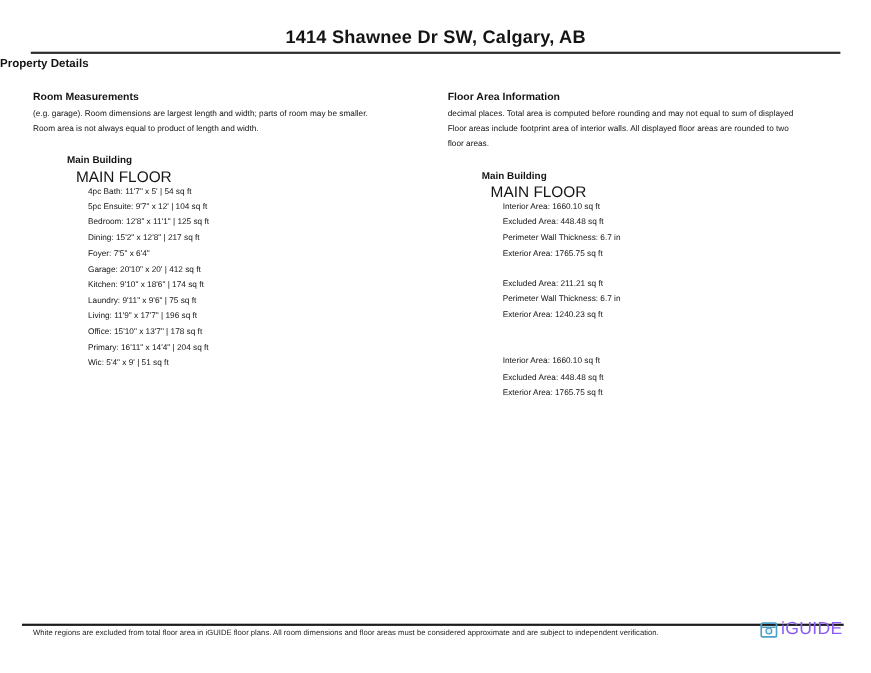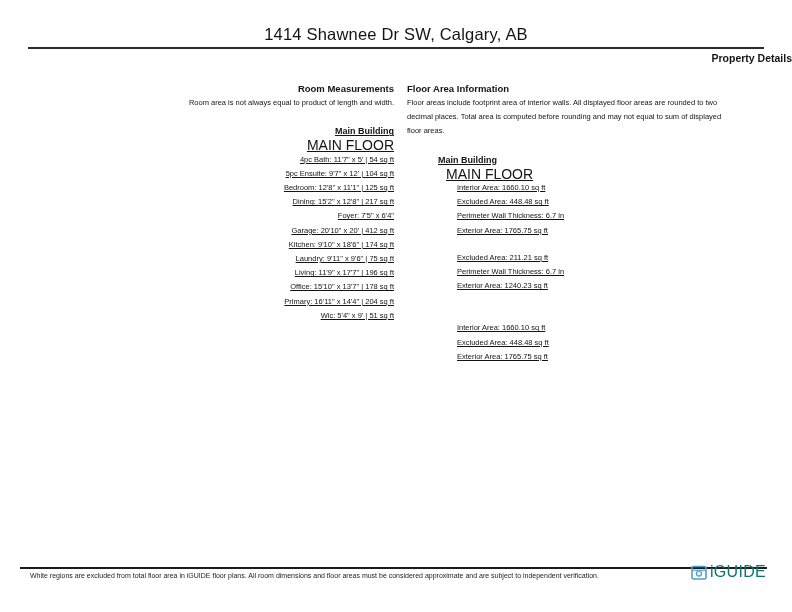--- a/index.html
+++ b/index.html
@@ -13,60 +13,60 @@
     overflow: hidden;
   }
 
   
   .page-title {
     position: absolute;
     top: 25px; left: 0;
     width: 100%;
     text-align: center;
     font-size: 16.5px;
-    font-weight: normal;
+    font-weight: bold;
     letter-spacing: 0.2px;
   }
   .header-rule {
     position: absolute;
     top: 47px; left: 28px;
     width: 736px; height: 2px;
     background: #2b2b2b;
   }
   .page-subtitle {
     position: absolute;
     top: 52px; left: 0;
     width: 100%;
-    text-align: right;
+    text-align: left;
     font-size: 10.5px;
     font-weight: bold;
   }
 
   
   .col {
     position: absolute;
     top: 82px;
     line-height: 14.2px;
   }
-  .col-left  { left: 30px;  width: 364px; text-align: right; }
+  .col-left  { left: 30px;  width: 364px; }
   .col-right { left: 407px; width: 362px; }
 
   .col-heading {
     font-size: 9.5px;
     font-weight: bold;
     line-height: 13px;
     margin-bottom: 1px;
   }
   .desc-line {
     font-size: 7.5px;
     line-height: 14.2px;
     white-space: nowrap;
   }
 
-  .building-section { margin-top: 14px; text-decoration: underline; }
+  .building-section { margin-top: 14px; }
   .building-heading {
     padding-left: 31px;
     font-size: 9px;
     font-weight: bold;
     line-height: 14.2px;
     white-space: nowrap;
   }
   .floor-label {
     padding-left: 39px;
     font-size: 14px;
@@ -121,20 +121,21 @@
 
 <div class="page">
 
   <div class="page-title">1414 Shawnee Dr SW, Calgary, AB</div>
   <div class="header-rule"></div>
   <div class="page-subtitle">Property Details</div>
 
   <div class="col col-left">
     <div class="col-heading">Room Measurements</div>
     <div>
+      <div class="desc-line">(e.g. garage). Room dimensions are largest length and width; parts of room may be smaller.</div>
       <div class="desc-line">Room area is not always equal to product of length and width.</div>
     </div>
 
     <div class="building-section">
       <div class="building-heading">Main Building</div>
 
       <div class="floor-block">
         <div class="floor-label">MAIN FLOOR</div>
         <div class="item-line">4pc Bath: 11'7" x 5' | 54 sq ft</div>
         <div class="item-line">5pc Ensuite: 9'7" x 12' | 104 sq ft</div>
@@ -149,22 +150,22 @@
         <div class="item-line">Primary: 16'11" x 14'4" | 204 sq ft</div>
         <div class="item-line">Wic: 5'4" x 9' | 51 sq ft</div>
       </div>
 
     </div>
   </div>
 
   <div class="col col-right">
     <div class="col-heading">Floor Area Information</div>
     <div>
+      <div class="desc-line">decimal places. Total area is computed before rounding and may not equal to sum of displayed</div>
       <div class="desc-line">Floor areas include footprint area of interior walls. All displayed floor areas are rounded to two</div>
-      <div class="desc-line">decimal places. Total area is computed before rounding and may not equal to sum of displayed</div>
       <div class="desc-line">floor areas.</div>
     </div>
 
     <div class="building-section">
       <div class="building-heading">Main Building</div>
 
       <div class="floor-block">
         <div class="floor-label">MAIN FLOOR</div>
         <div class="item-line">Interior Area: 1660.10 sq ft</div>
         <div class="item-line">Excluded Area: 448.48 sq ft</div>
@@ -189,16 +190,16 @@
   <div class="footer-rule"></div>
   <div class="footer-disclaimer">White regions are excluded from total floor area in iGUIDE floor plans. All room dimensions and floor areas must be considered approximate and are subject to independent verification.</div>
   <div class="logo">
     <span style="display:inline-flex;">
       <svg width="16" height="15" viewBox="0 0 16 15" xmlns="http://www.w3.org/2000/svg">
         <rect x="1" y="1.5" width="14" height="12.5" rx="1.5" fill="none" stroke="#4FA0C8" stroke-width="1.6"></rect>
         <line x1="1.8" y1="5.2" x2="14.2" y2="5.2" stroke="#4FA0C8" stroke-width="1.2"></line>
         <circle cx="8" cy="8.6" r="2.6" fill="#dceef6" stroke="#4FA0C8" stroke-width="1.2"></circle>
       </svg>
     </span>
-    <span class="logo-text" style="color: #0f766e;">iGUIDE</span>
+    <span class="logo-text" style="color: #8b5cf6;">iGUIDE</span>
   </div>
 
 </div>
 
 </body></html>

